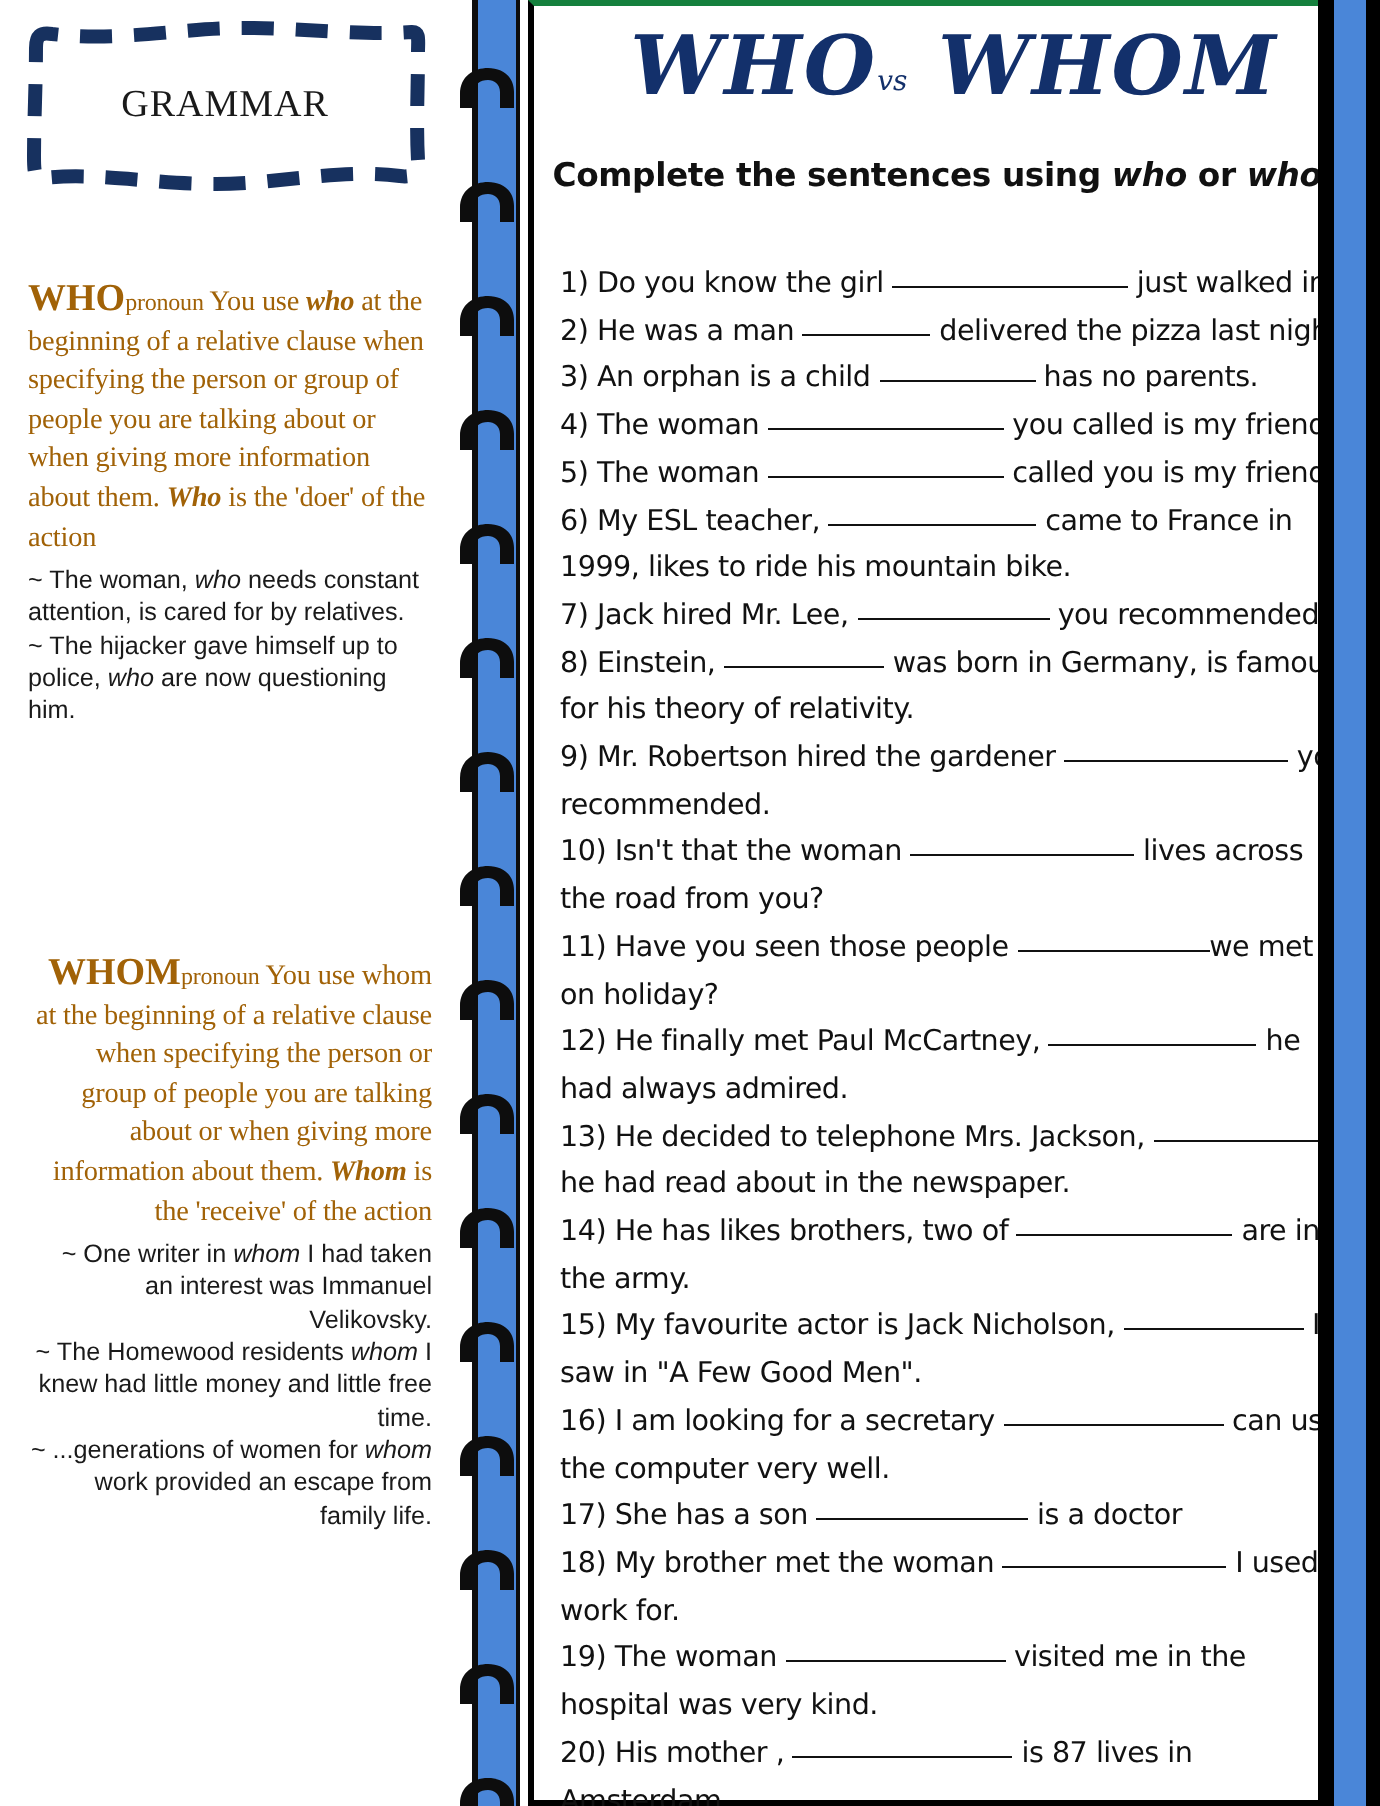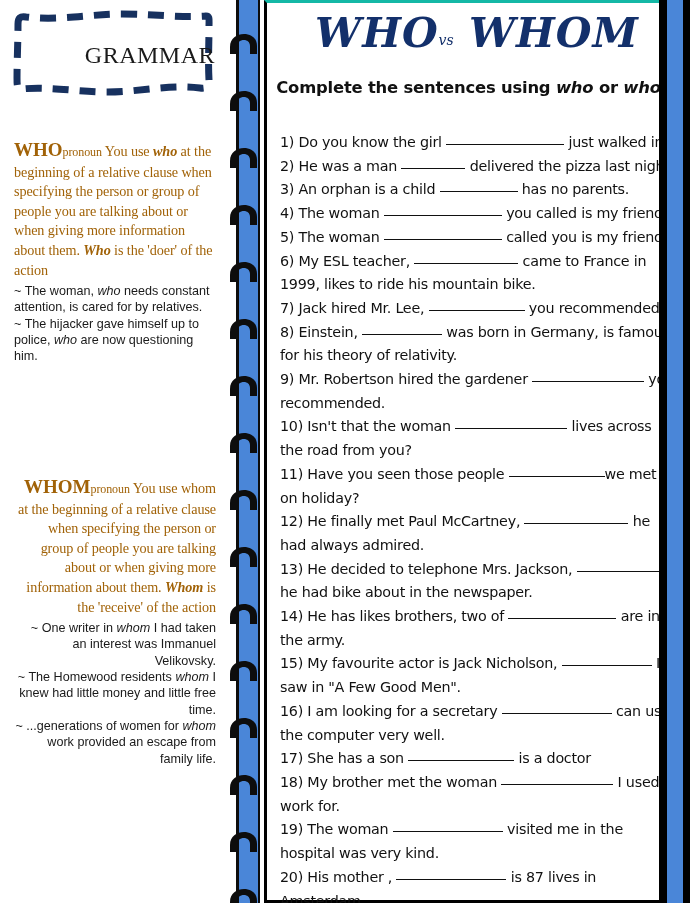--- a/index.html
+++ b/index.html
@@ -41,23 +41,23 @@
   #grammar-banner svg {
     position: absolute;
     left: 0;
     top: 0;
   }
   #grammar-label {
     position: absolute;
     left: 0;
     top: 32px;
     width: 205px;
-    text-align: right;
+    text-align: center;
     font-family: "Liberation Serif", "DejaVu Serif", serif;
-    font-size: 24px;
+    font-size: 19px;
     letter-spacing: 0.5px;
     color: #1a1a1a;
   }
 
   
   .def-block {
     position: absolute;
     left: 14px;
     width: 202px;
   }
@@ -127,21 +127,21 @@
 
   
   #right-panel {
     position: absolute;
     left: 264px;
     top: 0;
     width: 426px;
     height: 903px;
     background: #ffffff;
     border-left: 3px solid #000000;
-    border-top: 3px solid #14b8a6;
+    border-top: 3px solid #15803d;
     border-bottom: 3px solid #000000;
     box-sizing: border-box;
   }
   #right-edge-black {
     position: absolute;
     left: 659px;
     top: 0;
     width: 8px;
     height: 903px;
     background: #000000;
@@ -318,21 +318,21 @@
         <p class="q"><span>3)</span><span> An orphan is a child </span><span class="blank" style="width: 78px;"></span><span> has no parents.</span></p>
         <p class="q"><span>4)</span><span>  The woman </span><span class="blank" style="width: 118px;"></span><span> you called is my friend.</span></p>
         <p class="q"><span>5)</span><span> The woman </span><span class="blank" style="width: 118px;"></span><span> called you is my friend.</span></p>
         <p class="q"><span> 6)</span><span> My ESL teacher, </span><span class="blank" style="width: 104px;"></span><span> came to France in 1999, likes to ride his mountain bike.</span></p>
         <p class="q"><span>7)</span><span> Jack hired Mr. Lee, </span><span class="blank" style="width: 96px;"></span><span> you recommended.</span></p>
         <p class="q"><span>8)</span><span> Einstein, </span><span class="blank" style="width: 80px;"></span><span> was born in Germany, is famous for his theory of relativity.</span></p>
         <p class="q"><span>9)</span><span> Mr. Robertson hired the gardener </span><span class="blank" style="width: 112px;"></span><span> you recommended.</span></p>
         <p class="q"><span>10)</span><span> Isn't that the woman </span><span class="blank" style="width: 112px;"></span><span> lives across the road from you?</span></p>
         <p class="q"><span>11)</span><span> Have you seen those people </span><span class="blank" style="width: 96px;"></span><span>we met on holiday?</span></p>
         <p class="q"><span>12)</span><span> He finally met Paul McCartney, </span><span class="blank" style="width: 104px;"></span><span> he had always admired.</span></p>
-        <p class="q"><span>13)</span><span> He decided to telephone Mrs. Jackson, </span><span class="blank" style="width: 86px;"></span><span> he had bike about in the newspaper.</span></p>
+        <p class="q"><span>13)</span><span> He decided to telephone Mrs. Jackson, </span><span class="blank" style="width: 86px;"></span><span> he had read about in the newspaper.</span></p>
         <p class="q"><span>14)</span><span> He has likes brothers, two of </span><span class="blank" style="width: 108px;"></span><span> are in the army.</span></p>
         <p class="q"><span>15)</span><span> My favourite actor is Jack Nicholson, </span><span class="blank" style="width: 90px;"></span><span> I saw in "A Few Good Men".</span></p>
         <p class="q"><span>16)</span><span> I am looking for a secretary </span><span class="blank" style="width: 110px;"></span><span> can use the computer very well.</span></p>
         <p class="q"><span>17)</span><span> She has a son </span><span class="blank" style="width: 106px;"></span><span> is a doctor</span></p>
         <p class="q"><span>18)</span><span> My brother met the woman </span><span class="blank" style="width: 112px;"></span><span>  I used to work for.</span></p>
         <p class="q"><span>19)</span><span> The woman </span><span class="blank" style="width: 110px;"></span><span> visited me in the hospital was very kind.</span></p>
         <p class="q"><span>20)</span><span> His mother , </span><span class="blank" style="width: 110px;"></span><span> is 87 lives in Amsterdam.</span></p>
       </div>
   </div>
 

